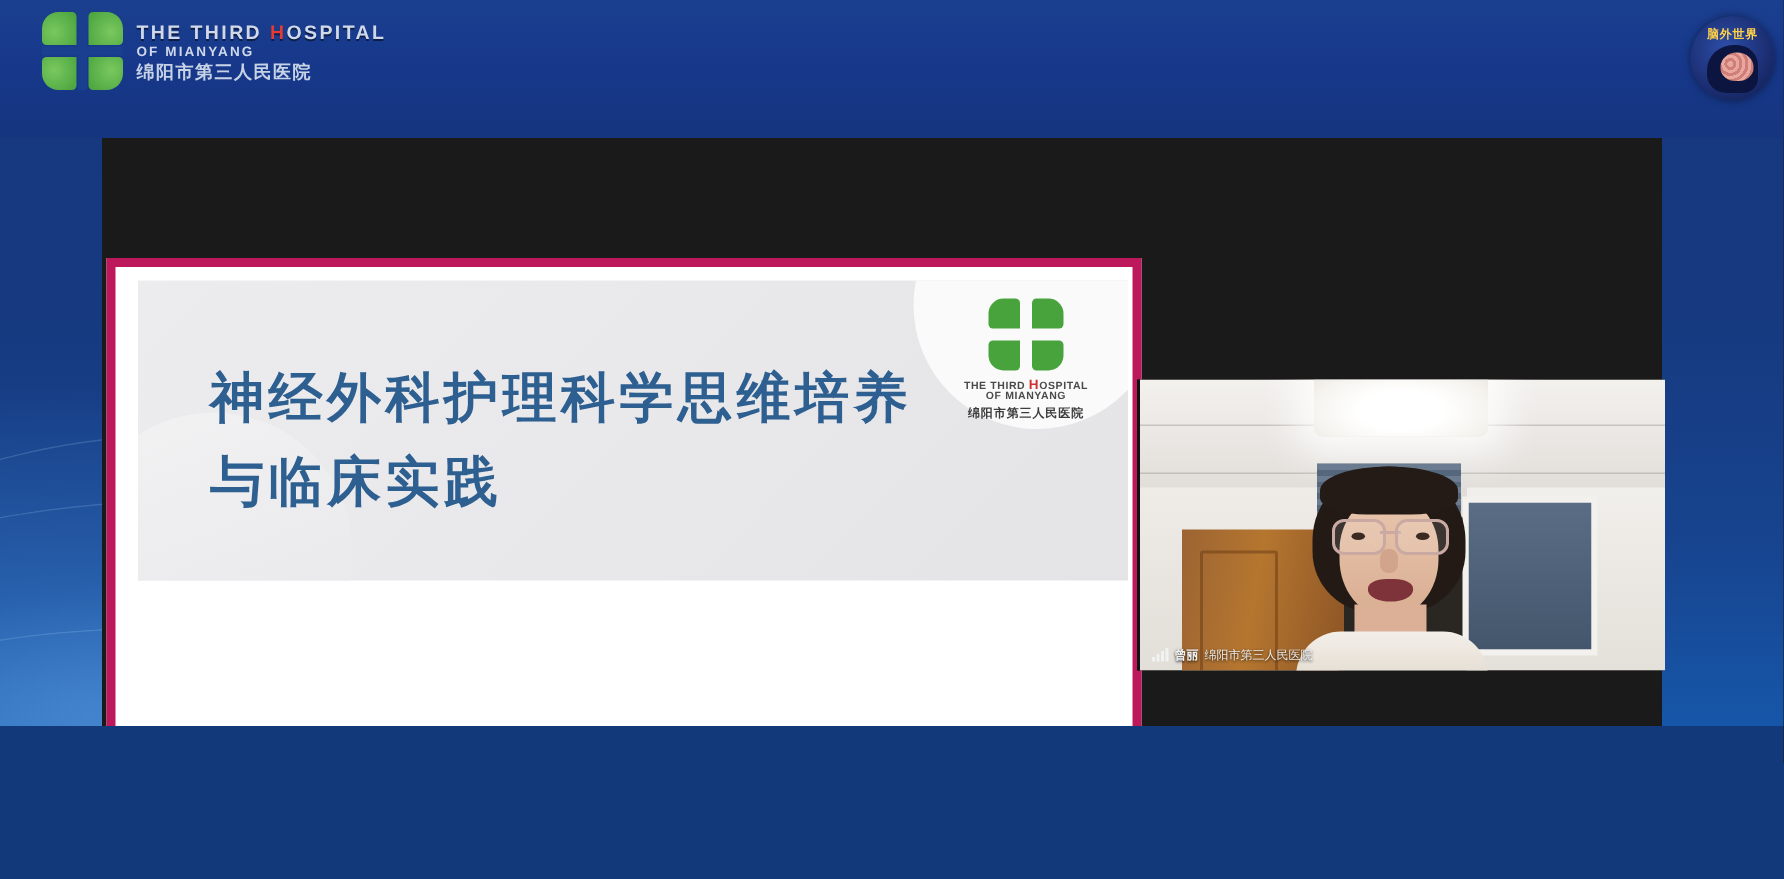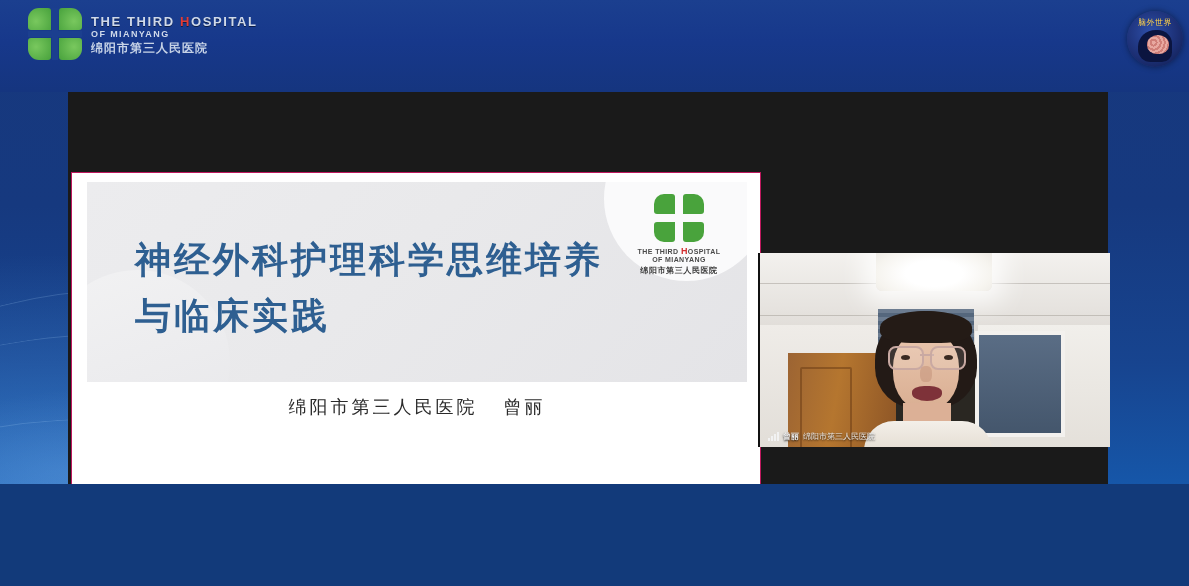--- a/index.html
+++ b/index.html
@@ -59,30 +59,30 @@
     font-size:31px;font-weight:bold;letter-spacing:1px;color:#ffffff;
     white-space:nowrap;
     text-shadow:0 0 2px rgba(160,200,255,.85),0 2px 3px rgba(0,10,40,.65);
   }
   .brain-badge{
     position:absolute;right:6px;top:11px;width:56px;height:56px;border-radius:50%;
     background:radial-gradient(circle at 42% 38%,#2d4ea8 0%,#1c2f74 58%,#0e1a4a 100%);
     box-shadow:0 0 6px rgba(0,0,0,.45);overflow:hidden;
   }
   .bb-text{position:absolute;left:0;top:6px;width:56px;text-align:center;
-           font-size:8px;font-weight:normal;color:#ffd24a;letter-spacing:.5px;}
+           font-size:8px;font-weight:bold;color:#ffd24a;letter-spacing:.5px;}
   .bb-head{position:absolute;left:11px;top:19px;width:34px;height:32px;
            background:#0b1540;border-radius:52% 42% 30% 38%;}
   .bb-brain{position:absolute;left:20px;top:24px;width:22px;height:19px;border-radius:50% 50% 46% 46%;
             background:repeating-radial-gradient(circle at 30% 40%,#e8a8a0 0 2px,#d07f78 2px 4px);}
 
   
   .player{position:absolute;left:68px;top:92px;width:1040px;height:456px;background:#1a1a1a;}
   .slide{position:absolute;left:3px;top:80px;width:690px;height:336px;background:#ffffff;
-         border:1px solid #be185d;box-sizing:border-box;overflow:hidden;}
+         border:6px solid #be185d;box-sizing:border-box;overflow:hidden;}
   .slide-inner{position:absolute;left:15px;top:9px;width:660px;height:200px;
        background:linear-gradient(135deg,#ececee 0%,#e9e9eb 45%,#e4e4e7 100%);overflow:hidden;}
   .blob-tr{position:absolute;right:-22px;top:-66px;width:165px;height:165px;border-radius:50%;
            background:#fafafb;}
   .blob-bl{position:absolute;left:-42px;top:88px;width:185px;height:185px;border-radius:50%;
            background:linear-gradient(160deg,#f2f2f3,#e7e7ea);}
   .slide-title{
     position:absolute;left:48px;top:50px;width:500px;
     font-family:"Liberation Serif","DejaVu Serif",serif;
     font-size:36px;line-height:56px;font-weight:bold;color:#2e5f91;letter-spacing:3px;
@@ -225,21 +225,20 @@
               <span class="q q4"></span>
             <span class="cv"></span>
               <span class="ch"></span>
           </div>
           <div class="sl-l1"><span>THE THIRD </span><span class="hl">H</span><span>OSPITAL</span></div>
           <div class="sl-l2">OF MIANYANG</div>
           <div class="sl-l3">绵阳市第三人民医院</div>
         </div>
       </div>
 
-      <div class="presenter"><span>绵阳市第三人民医院</span><span class="who">曾丽</span></div>
     </div>
 
     <div class="pip">
       <div class="ceiling">
         <div class="ceil-line" style="left:0;top:30px;width:350px;"></div>
         <div class="ceil-line" style="left:0;top:62px;width:350px;"></div>
         <div class="ceil-light"></div>
       </div>
       <div class="wall-l"></div>
       <div class="wall-r"></div>

